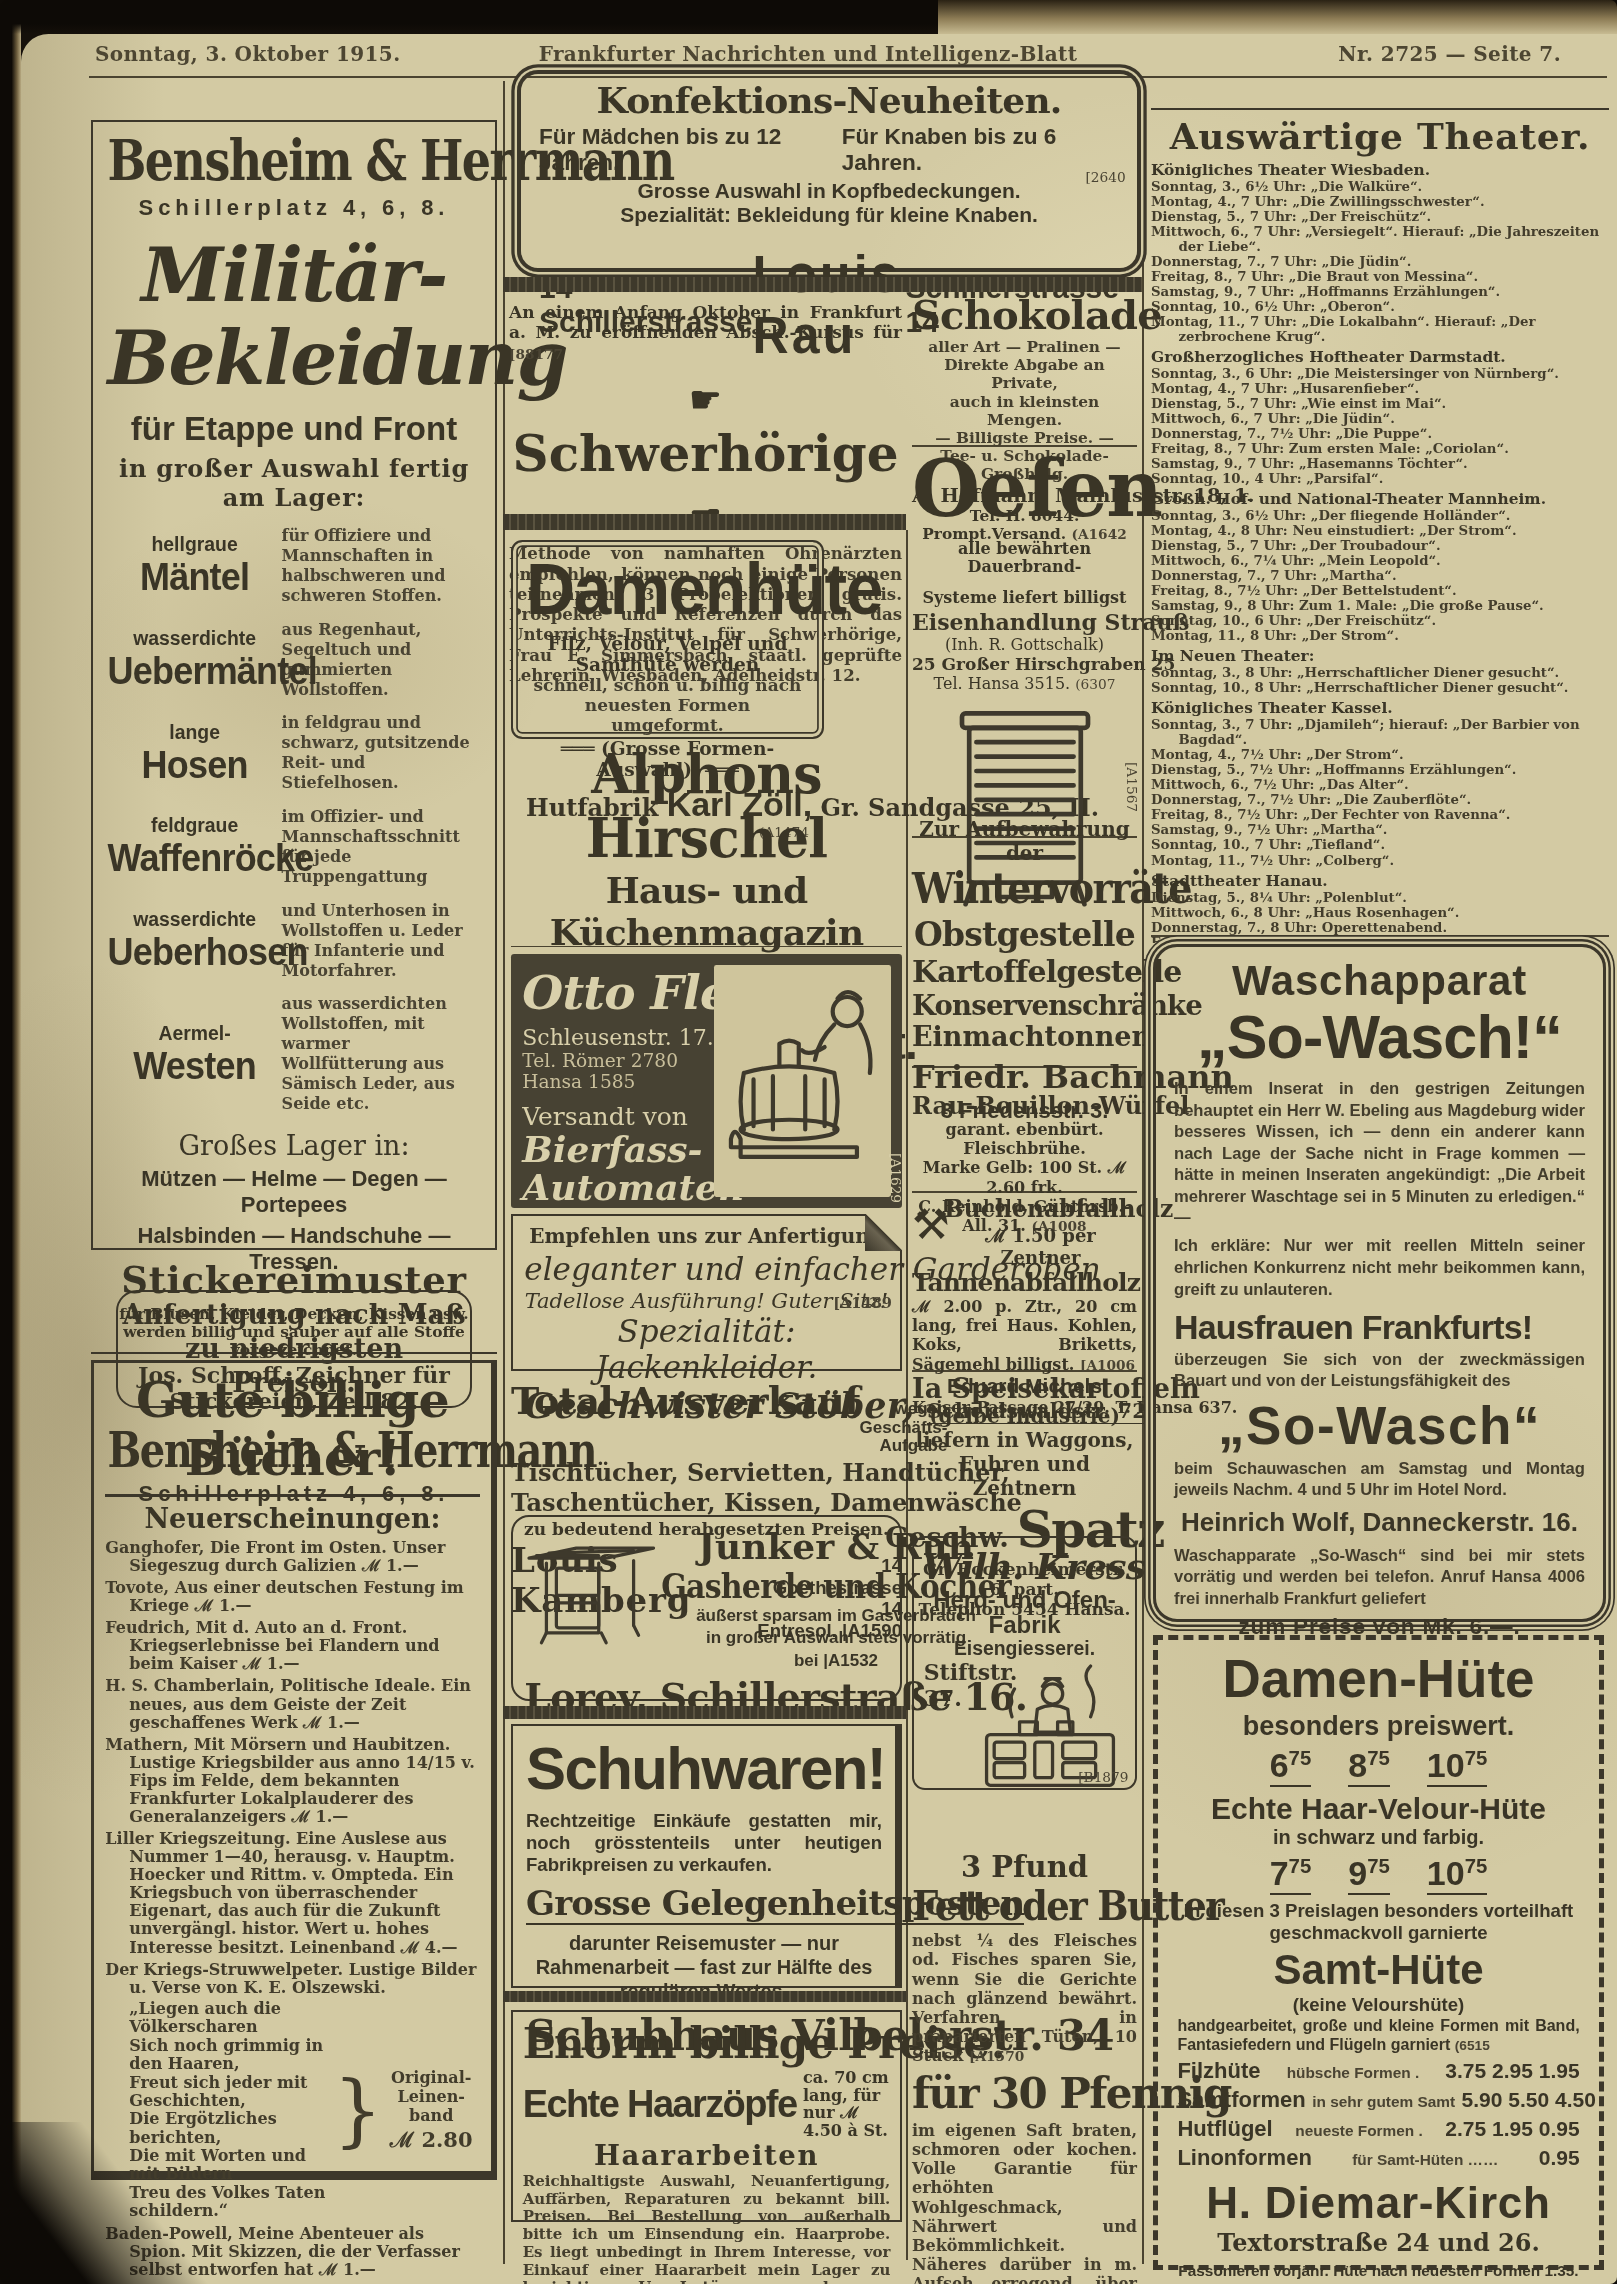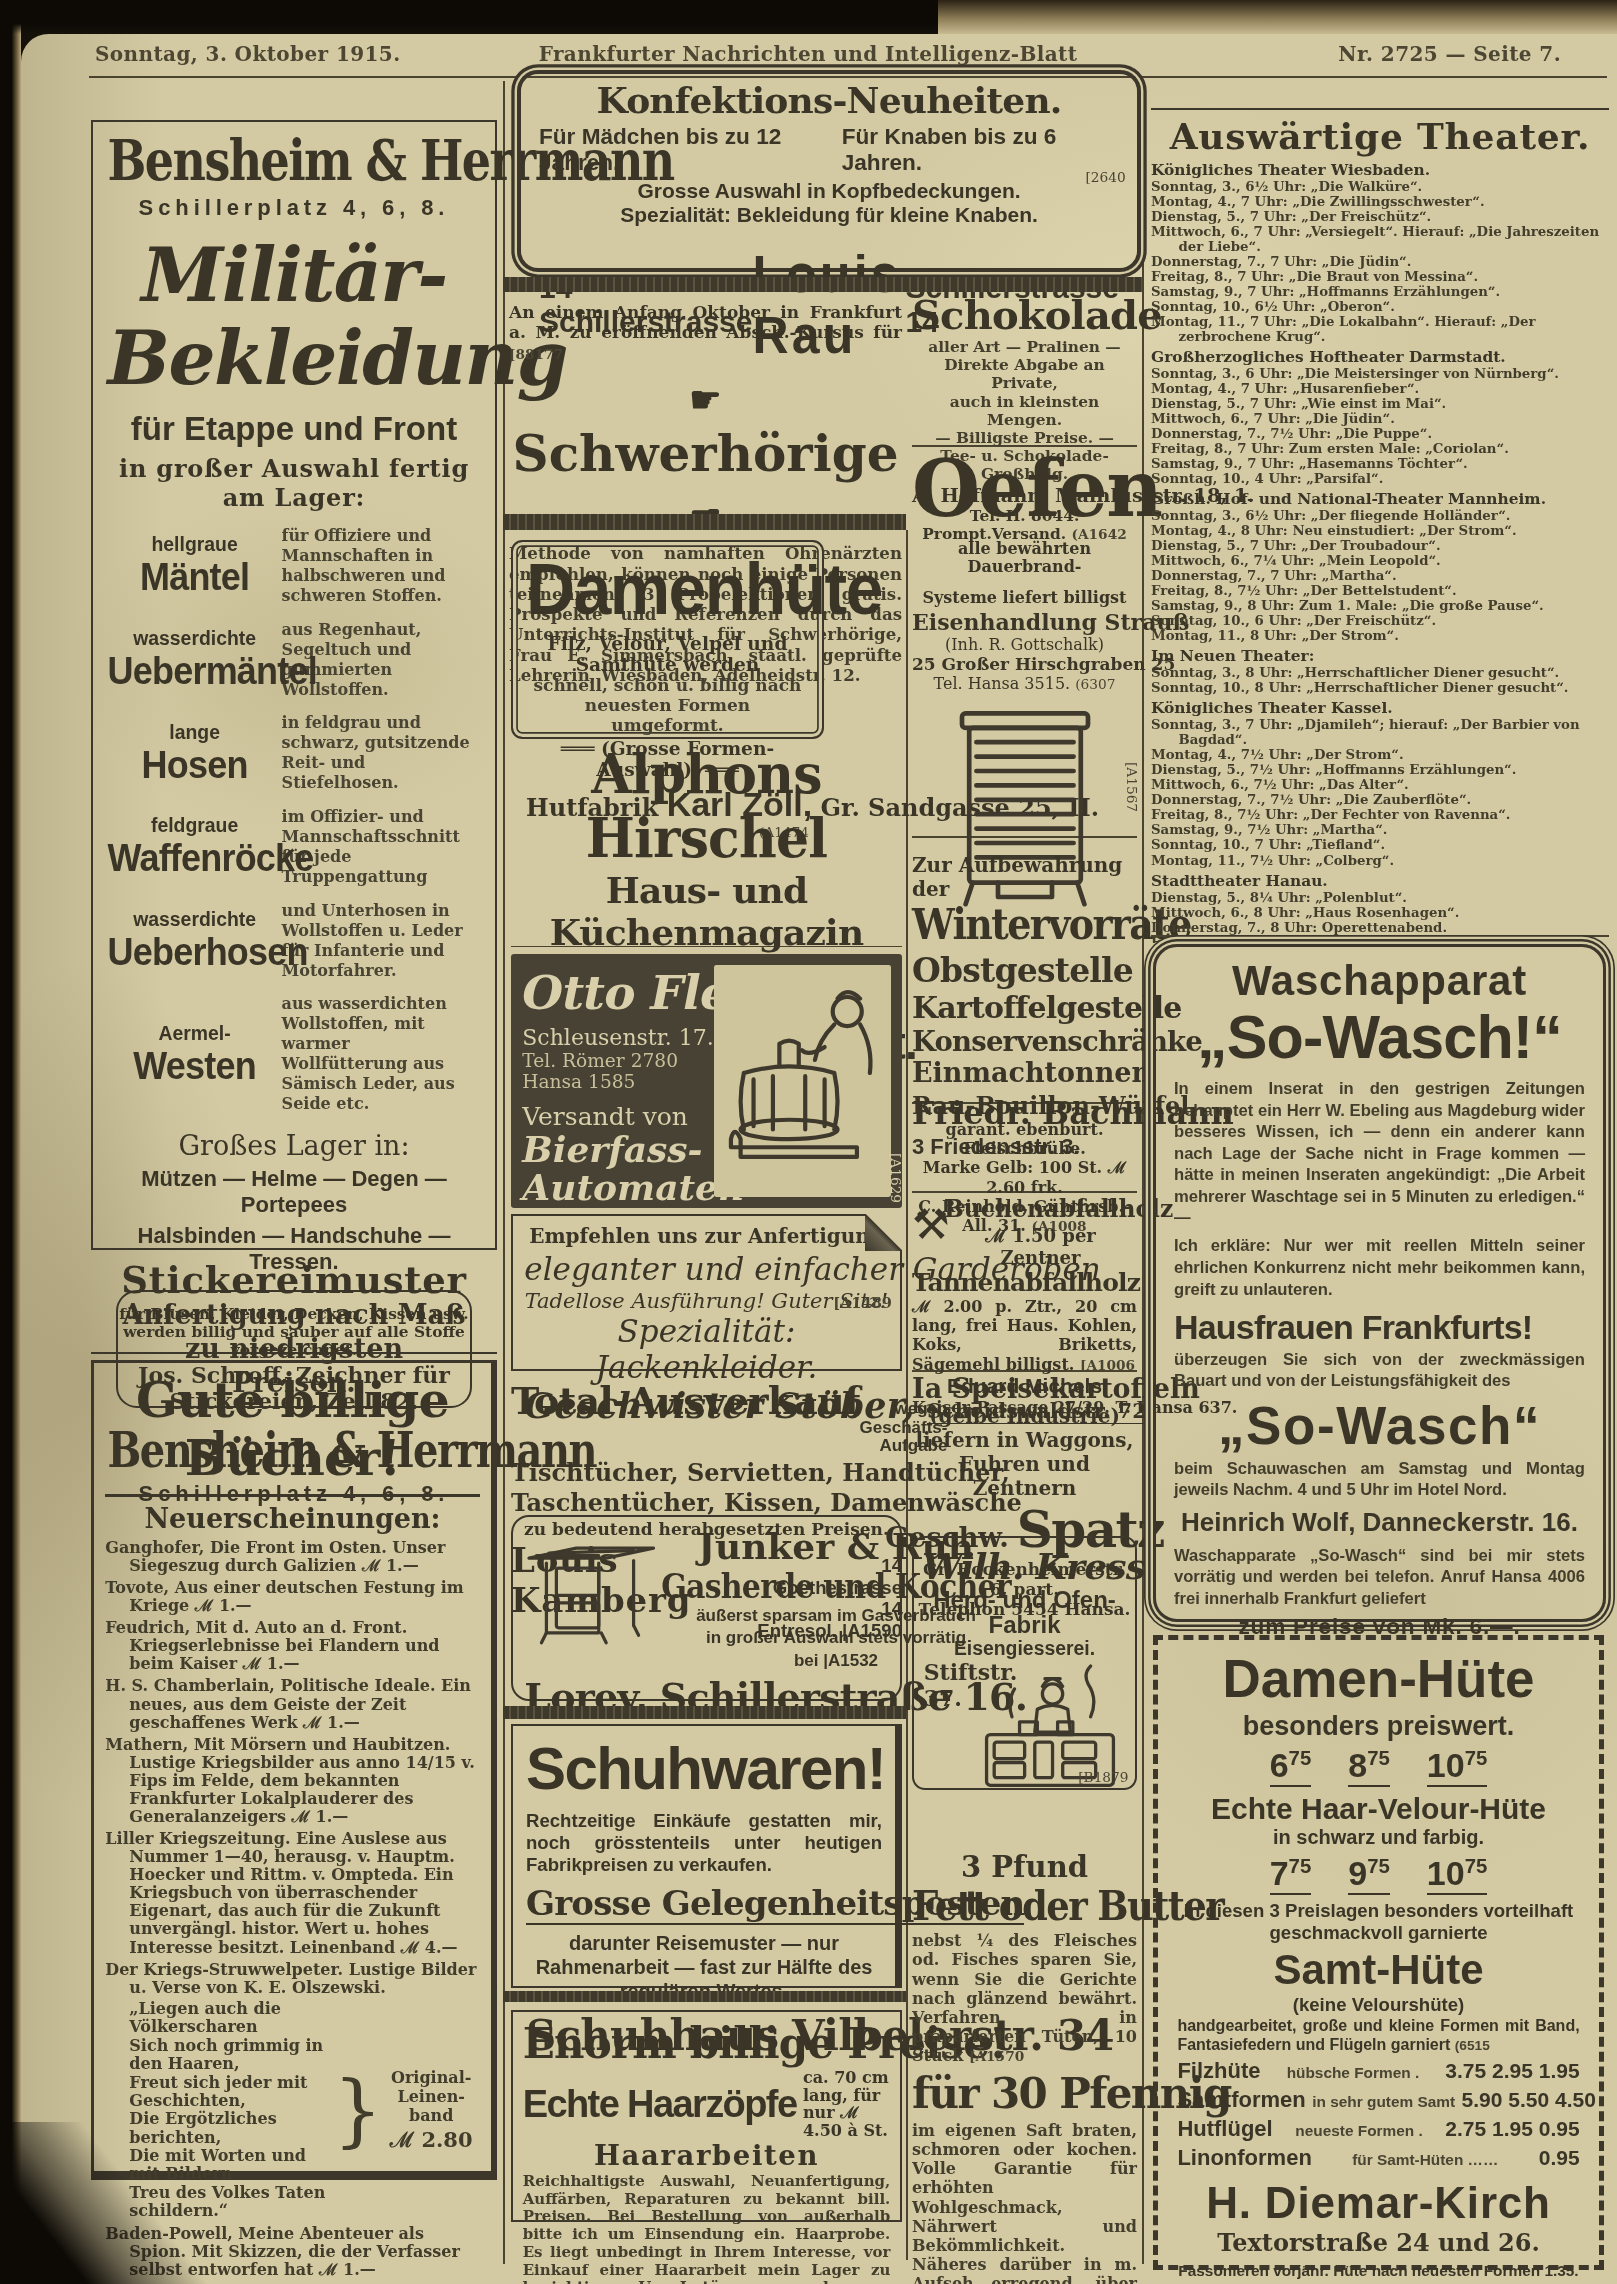--- a/index.html
+++ b/index.html
@@ -1,20 +1,20 @@
 <!DOCTYPE html>
 <html style="font-size:13px"><head>
 <meta charset="utf-8">
 <style>
   :root{
     --ink:#3a3526; --ink2:#4a4433; --paper:#d3caa3; --paper2:#cfc59c;
   }
   html,body{margin:0;padding:0;background:#0e0b07;}
   .page{position:relative;width:1617px;height:2284px;background:#15100a;overflow:hidden;
-        font-family:"DejaVu Serif",serif;color:var(--ink);}
+        font-family:"DejaVu Serif",serif;color:var(--ink);border-radius:7px;}
   .paper{position:absolute;left:21px;top:34px;right:0;bottom:0;border-radius:27.5px 0 0 0;
     background-color:var(--paper);
     background-image:
       radial-gradient(340px 243px at 18% 28%, rgba(125,105,60,.14), transparent 70%),
       radial-gradient(404px 307px at 70% 12%, rgba(230,222,185,.5), transparent 70%),
       radial-gradient(485px 404px at 85% 70%, rgba(120,100,58,.10), transparent 70%),
       radial-gradient(243px 566px at 4% 60%, rgba(90,74,40,.22), transparent 75%),
       linear-gradient(90deg, rgba(96,80,44,.18), rgba(0,0,0,0) 9%);
   }
   .edge-left{position:absolute;left:0;top:0;width:21px;height:100%;
@@ -153,21 +153,21 @@
   .sk-b{font-size:15.4px;font-weight:bold;line-height:1.18;color:#443e2d;}
   .sk-f{font-size:19.4px;font-weight:bold;white-space:nowrap;margin-top:0.8px;}
   .sk-l{font-size:15.4px;font-weight:bold;}
   #oefen{top:450px;height:386px;border-bottom:2.4px solid #4a4330;text-align:center;}
   .oe-t{font-size:78px;font-weight:bold;letter-spacing:-1.6px;line-height:1;}
   .oe-b{font-size:16px;font-weight:bold;line-height:1.15;margin-top:12px;}
   .oe-f{font-size:22px;font-weight:bold;white-space:nowrap;margin-top:1.6px;}
   .oe-i{font-size:16px;}
   .oe-a{font-size:17px;font-weight:bold;white-space:nowrap;}
   .vtag2{position:absolute;right:-3.2px;bottom:24px;writing-mode:vertical-rl;font-size:13.7px;color:var(--ink2);}
-  #win{top:853px;height:249px;border-bottom:2.4px solid #4a4330;}
+  #win{top:817px;height:249px;border-bottom:2.4px solid #4a4330;text-align:center;}
   .wi-i{font-size:20px;font-weight:bold;}
   .wi-t{font-size:38px;font-weight:bold;letter-spacing:-1.6px;transform:scaleY(1.15);white-space:nowrap;}
   .wi-g1{font-size:33px;font-weight:bold;margin-top:4.9px;letter-spacing:-0.8px;}
   .wi-g2{font-size:30px;font-weight:bold;letter-spacing:-0.8px;}
   .wi-g3{font-size:27.5px;font-weight:bold;letter-spacing:-0.8px;}
   .wi-g4{font-size:27px;font-weight:bold;}
   .wi-f{font-size:32px;font-weight:bold;margin-top:6.5px;white-space:nowrap;}
   .wi-a{font-size:22px;font-weight:bold;font-family:"Liberation Sans",sans-serif;margin-top:1.6px;}
   #bou{top:1091px;height:100px;border-bottom:2.4px solid #4a4330;text-align:center;}
   .bo-t{font-size:24px;font-weight:bold;white-space:nowrap;}

